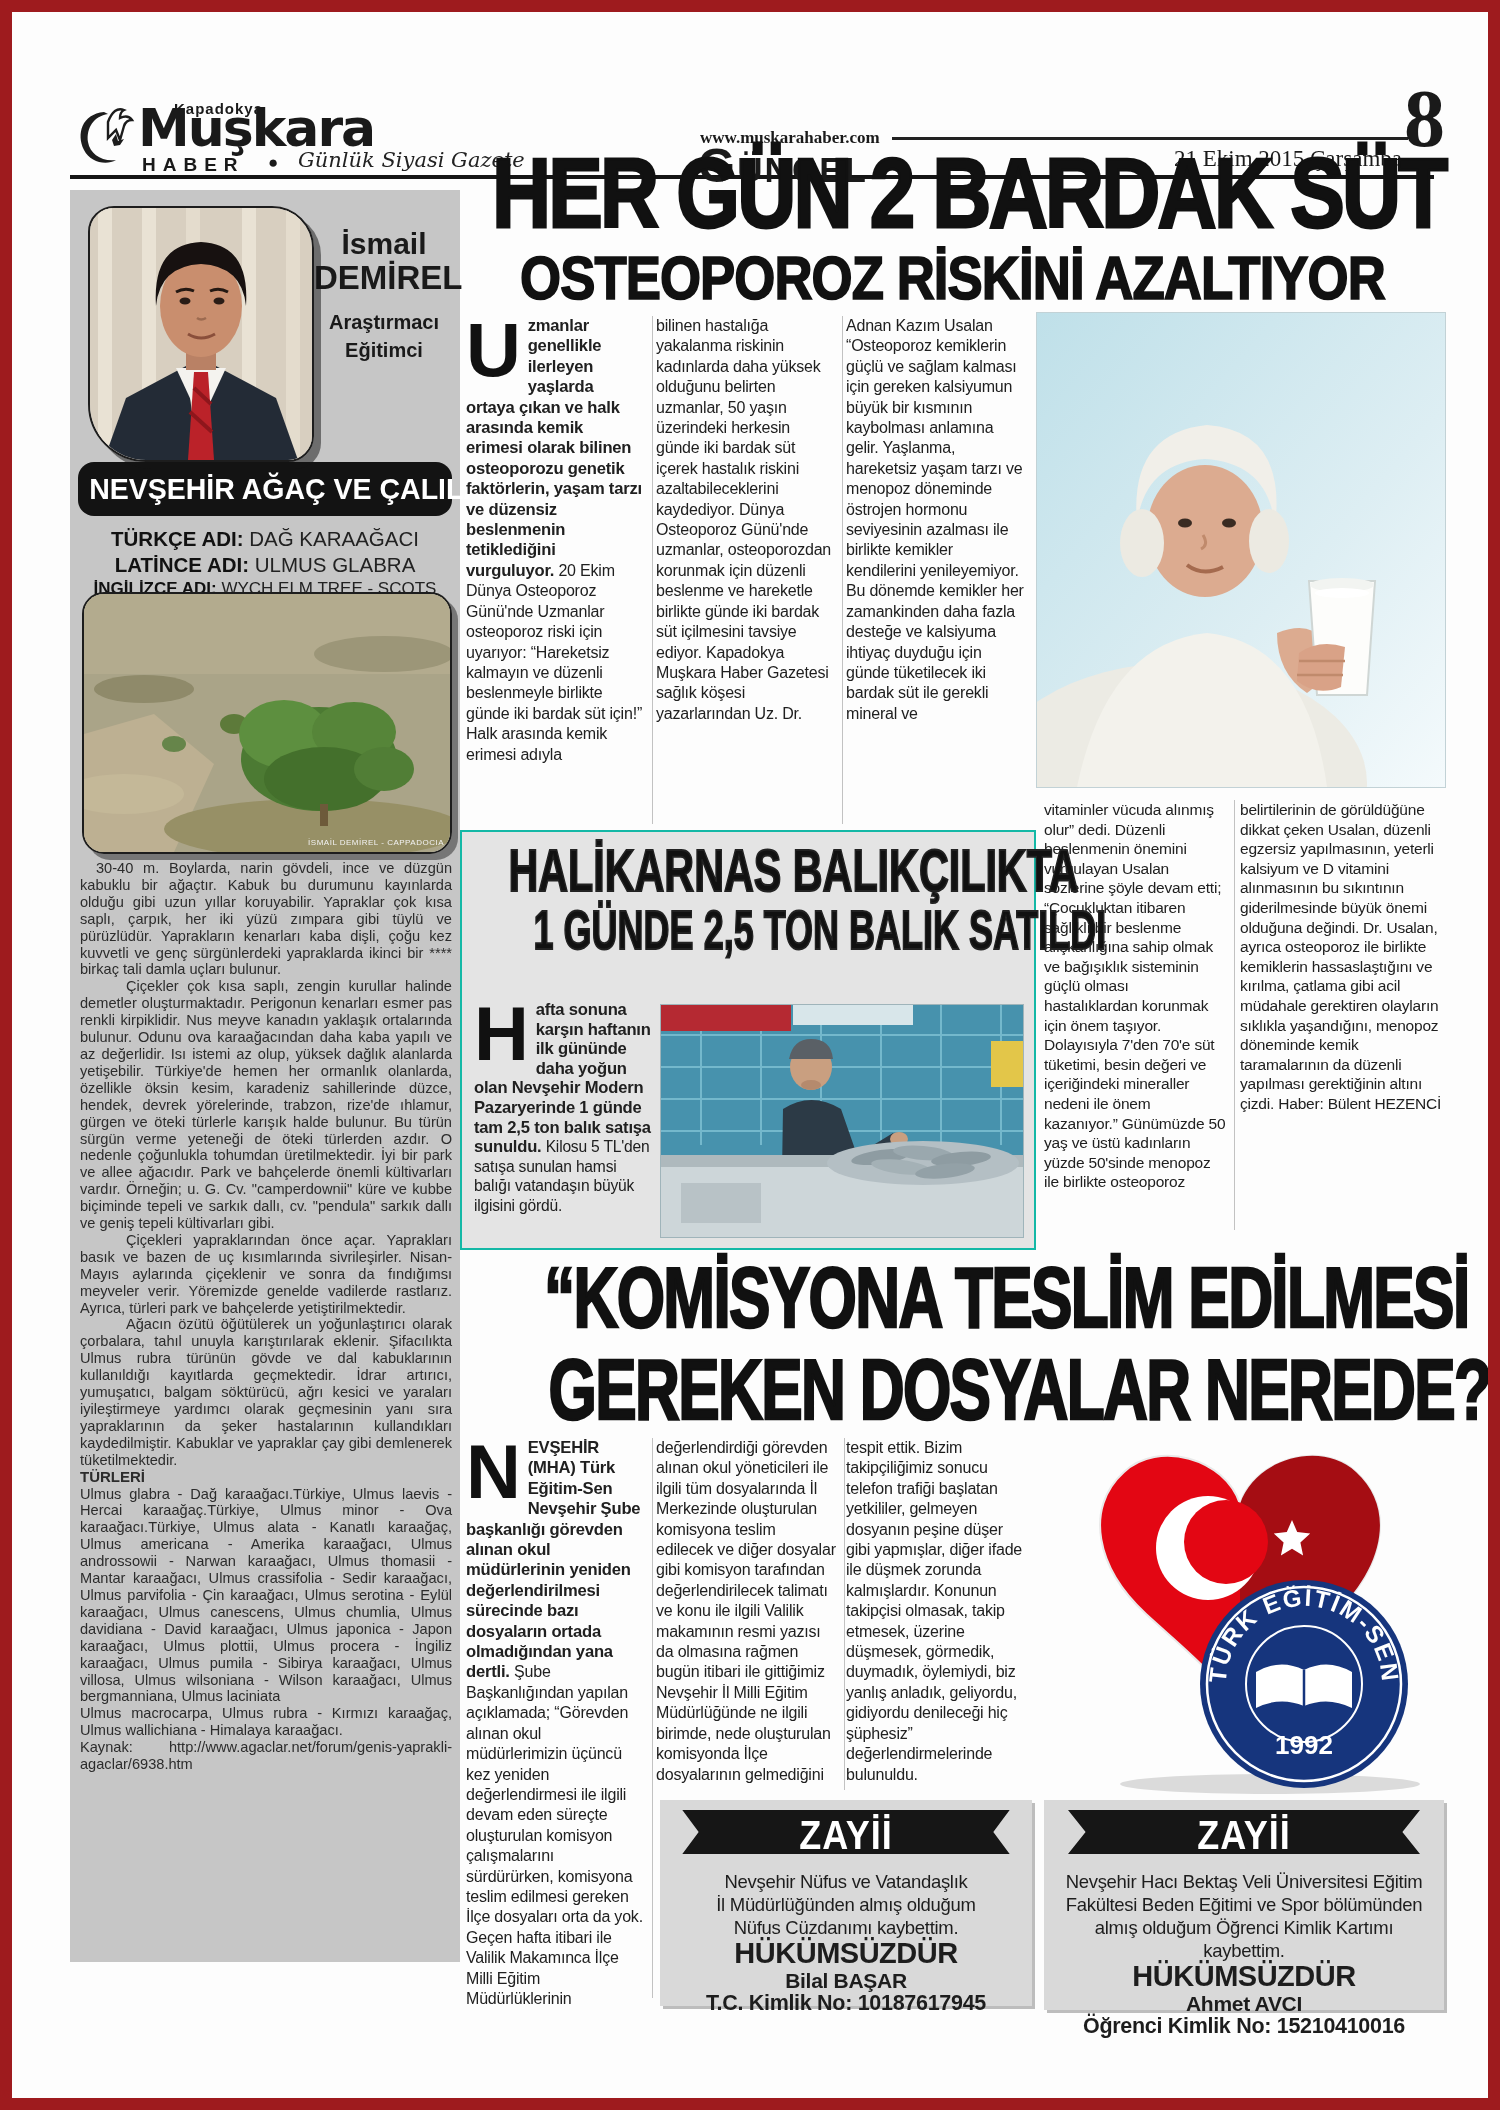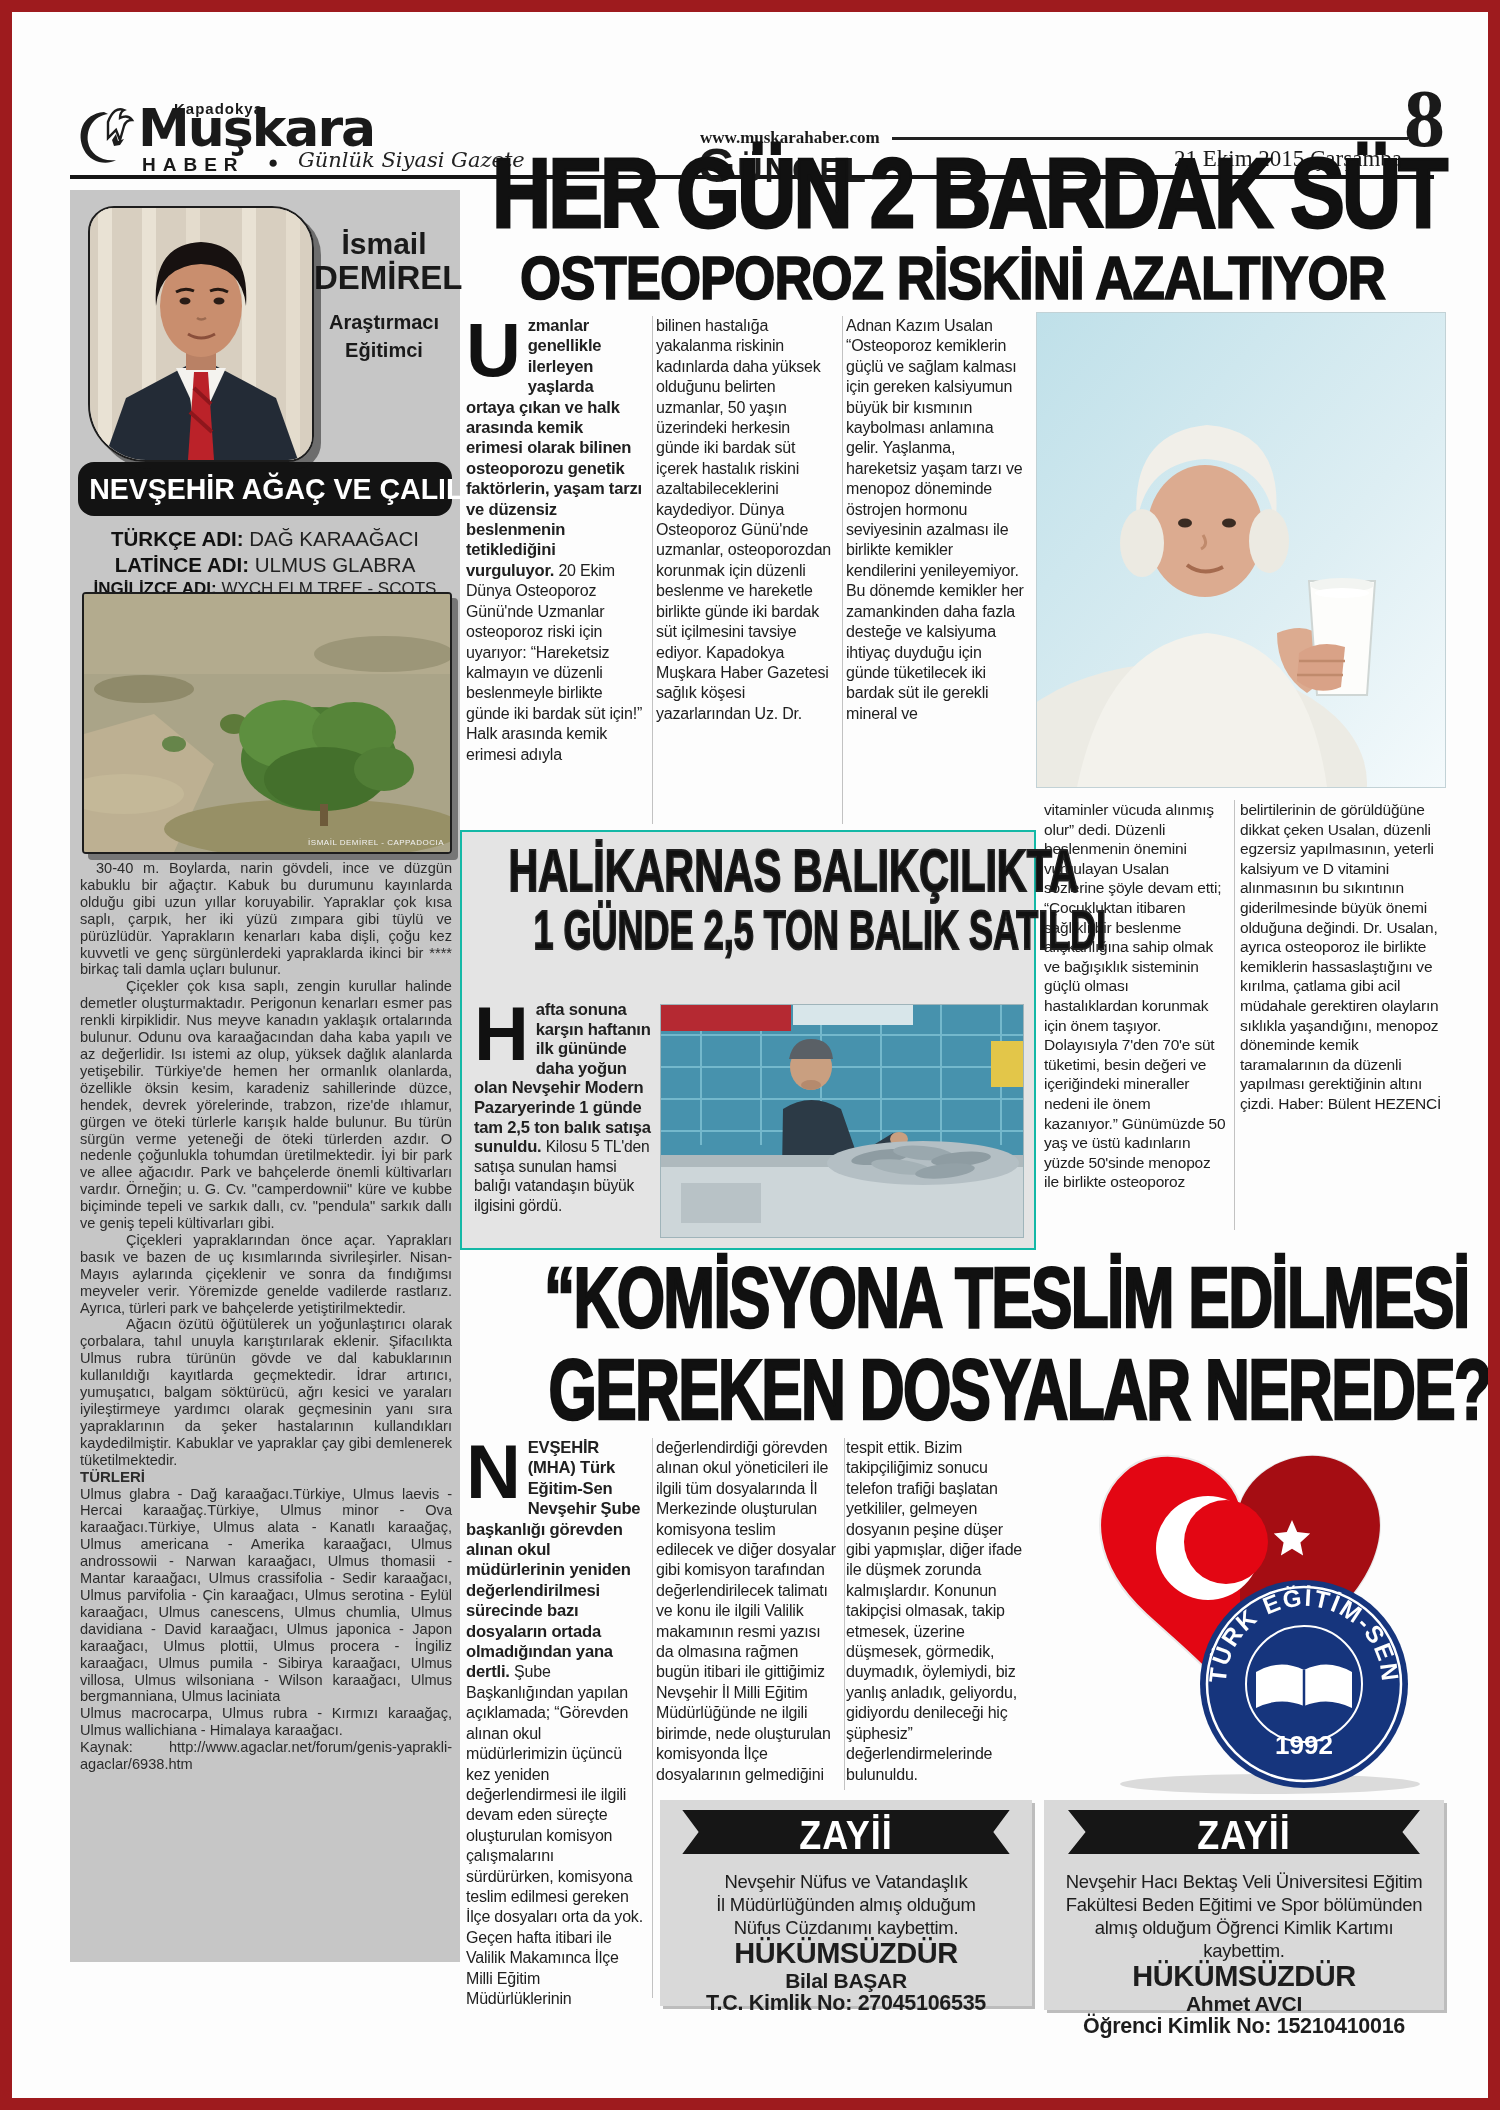--- a/index.html
+++ b/index.html
@@ -29,21 +29,21 @@
   .nameblock .n1{font-size:30px;font-weight:bold;}
   .nameblock .n2{font-size:33px;font-weight:bold;margin-bottom:16px;}
   .nameblock .n3{font-size:20px;font-weight:bold;margin-top:6px;}
   .treebar{left:78px;top:462px;width:374px;height:54px;background:#131313;border-radius:16px;color:#fff;
            font-size:30px;font-weight:bold;text-align:left;line-height:54px;}
   .treebar span{display:inline-block;transform:scaleX(.95);transform-origin:center;white-space:nowrap;}
   .treenames{left:78px;top:526px;width:374px;text-align:center;line-height:1.28;color:#222;}
   .treenames .tl{font-size:20.5px;}
   .treenames .tl3{font-size:17px;}
   .treenames b{color:#111;}
-  .treephoto{left:82px;top:592px;width:366px;height:258px;border:2px solid #1d1d1d;border-radius:4px;
+  .treephoto{left:82px;top:592px;width:366px;height:258px;border:2px solid #1d1d1d;border-radius:22px;
              box-shadow:6px 6px 0 rgba(20,20,20,.45);overflow:hidden;z-index:2;}
   .photocredit{position:absolute;right:6px;bottom:5px;font-size:8px;color:#f2f2f2;letter-spacing:.5px;}
   .lefttext{left:80px;top:860px;width:372px;font-size:14.6px;line-height:16.9px;text-align:justify;color:#2c2c2c;}
   .lefttext p{margin:0;}
   .ind1{text-indent:16px;}
   .ind2{text-indent:46px;}
   .turlerihead{font-weight:bold;font-size:15px;}
   
   .headline{text-align:center;white-space:nowrap;color:#111;}
   .hs{display:inline-block;font-weight:bold;transform-origin:center top;}
@@ -324,21 +324,21 @@
   </div>
 
   <div class="abs zayii z1">
     <div class="ribbon"><span>ZAYİİ</span></div>
     <div class="zbody">
       <div>Nevşehir Nüfus ve Vatandaşlık</div>
       <div>İl Müdürlüğünden almış olduğum</div>
       <div>Nüfus Cüzdanımı kaybettim.</div>
       <div class="zinvalid">HÜKÜMSÜZDÜR</div>
       <div class="zname">Bilal BAŞAR</div>
-      <div class="zid">T.C. Kimlik No: 27045106535</div>
+      <div class="zid">T.C. Kimlik No: 10187617945</div>
     </div>
   </div>
 
   <div class="abs zayii z2">
     <div class="ribbon"><span>ZAYİİ</span></div>
     <div class="zbody">
       <div>Nevşehir Hacı Bektaş Veli Üniversitesi Eğitim</div>
       <div>Fakültesi Beden Eğitimi ve Spor bölümünden</div>
       <div>almış olduğum Öğrenci Kimlik Kartımı kaybettim.</div>
       <div class="zinvalid">HÜKÜMSÜZDÜR</div>

